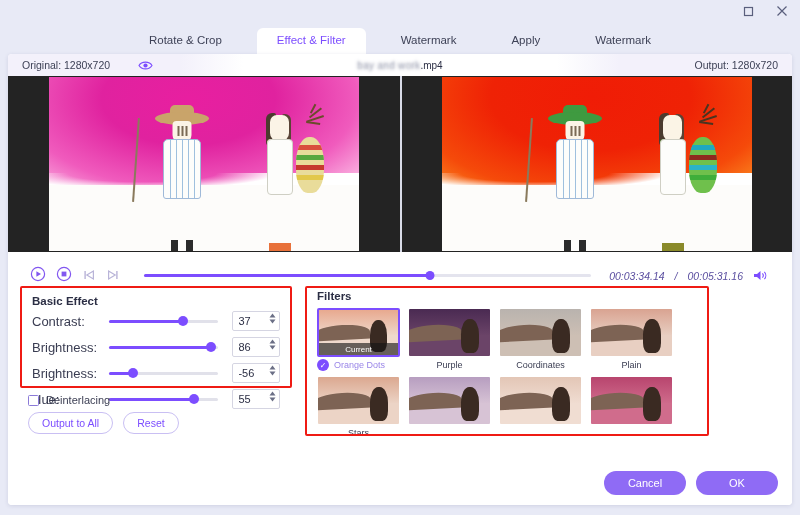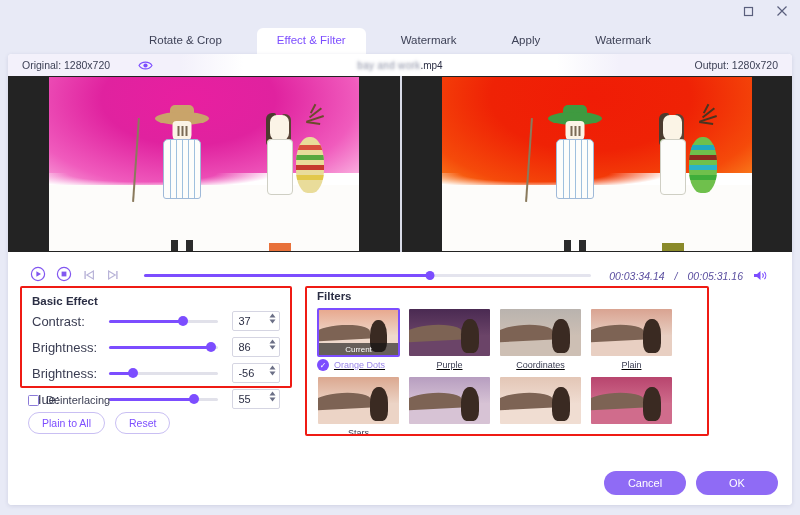--- a/index.html
+++ b/index.html
@@ -160,21 +160,21 @@
   .cbox { width:11px; height:11px; border:1px solid #8b7ad8; border-radius:1.5px; background:#fff; }
   .lowbtns { position:absolute; left:20px; top:130px; display:flex; gap:10px; }
   .ghost { padding:4px 13px; font-size:10.5px; color:#7c4dff;
      background:#fff; border:1px solid #c9bff3; border-radius:11px; cursor:pointer; }
 
   .filters {
     position:absolute; left:297px; top:4px; width:404px; height:150px;
     border:2px solid #ef1b14; border-radius:2px; padding:2px 0 0 10px; overflow:hidden;
   }
   .fgrid { display:flex; flex-wrap:wrap; gap:6px 8px; margin-top:6px; }
-  .fitem { width:83px; cursor:pointer;text-decoration:underline; }
+  .fitem { width:83px; cursor:pointer; }
   .fthumb { width:83px; height:49px; border-radius:2px; position:relative;
      overflow:hidden; border:1px solid transparent; }
   .fitem.sel .fthumb { border:2px solid #7c4dff; }
   .curbadge { position:absolute; left:0; right:0; bottom:0; height:12px;
      background:rgba(20,20,20,.62); color:#fff; font-size:8px;
      display:flex; align-items:center; justify-content:center; }
   .flabel { font-size:9px; color:#3a3d52; text-align:center; margin-top:3px; }
   .fitem.sel .flabel { color:#9a86e8; text-align:left; padding-left:17px; position:relative; }
   .check { position:absolute; left:0; top:-1px; width:12px; height:12px;
      border-radius:50%; background:#7c4dff; color:#fff; font-size:8px;
@@ -466,21 +466,21 @@
           </div>
         </div>
       </div>
 
       <div class="deint">
         <span class="cbox"></span>
         <span>Deinterlacing</span>
       </div>
 
       <div class="lowbtns">
-        <button class="ghost">Plain to All</button>
+        <button class="ghost">Output to All</button>
         <button class="ghost">Reset</button>
       </div>
 
       <div class="filters">
         <div class="panel-title">Filters</div>
         <div class="fgrid" id="fgrid">
             <div class="fitem sel">
               <div class="fthumb">
                 <div class="tart">
                   <div class="tsky" style="background:linear-gradient(180deg,#e8a98f 0%, #efd9cc 100%)"></div>

